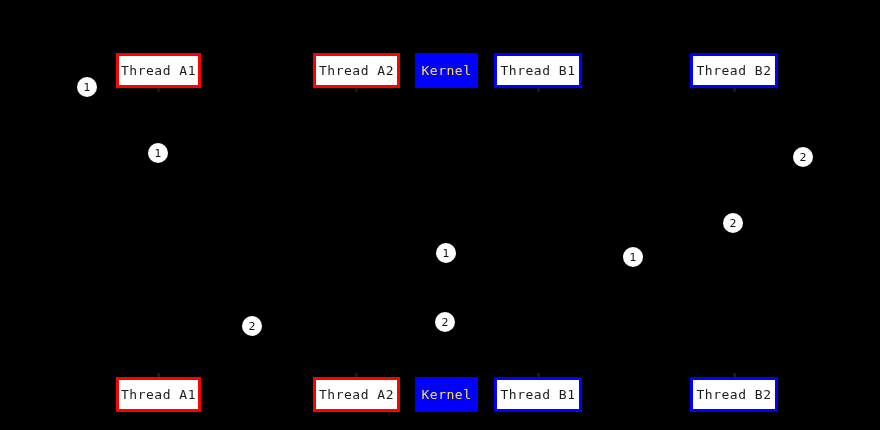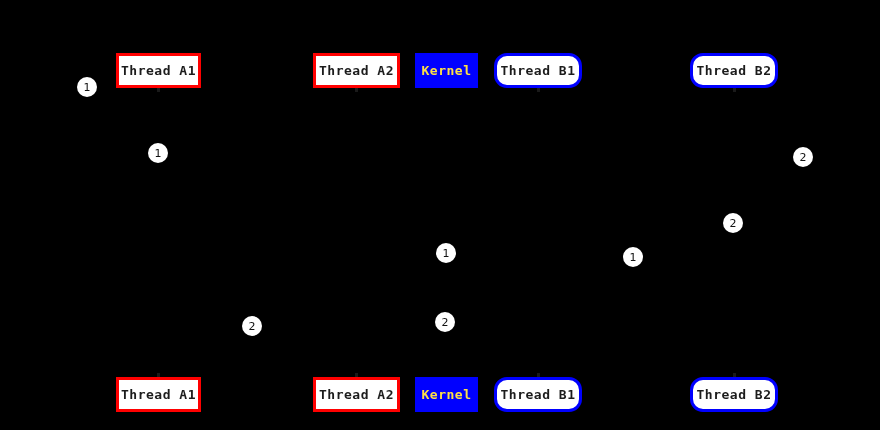--- a/index.html
+++ b/index.html
@@ -48,30 +48,28 @@
     justify-content: center;
     height: 35px;
     background: #FFFFFF;
     border: 3px solid #FF0000;
     font-size: 13px;
     letter-spacing: 0.5px;
   }
   .participant .plabel {
     color: #1c1c1c;
     font-family: "DejaVu Sans Mono", monospace;
-    font-weight: bold;
   }
   .participant.theme-red {
     border-color: #FF0000;
     background: #FFFFFF;
   }
   .participant.theme-blue {
     border-color: #0000FF;
     background: #FFFFFF;
-    border-radius: 13px;
   }
   .participant.theme-kernel {
     border: none;
     background: #0000FF;
   }
   .participant.theme-kernel .plabel {
     color: #fde047;
   }
 
   

